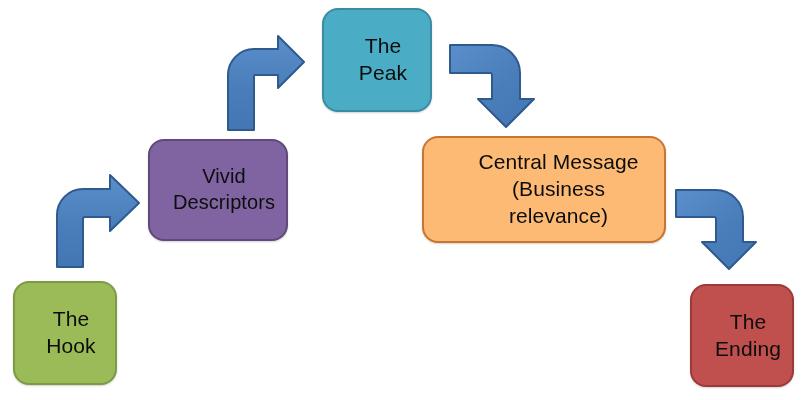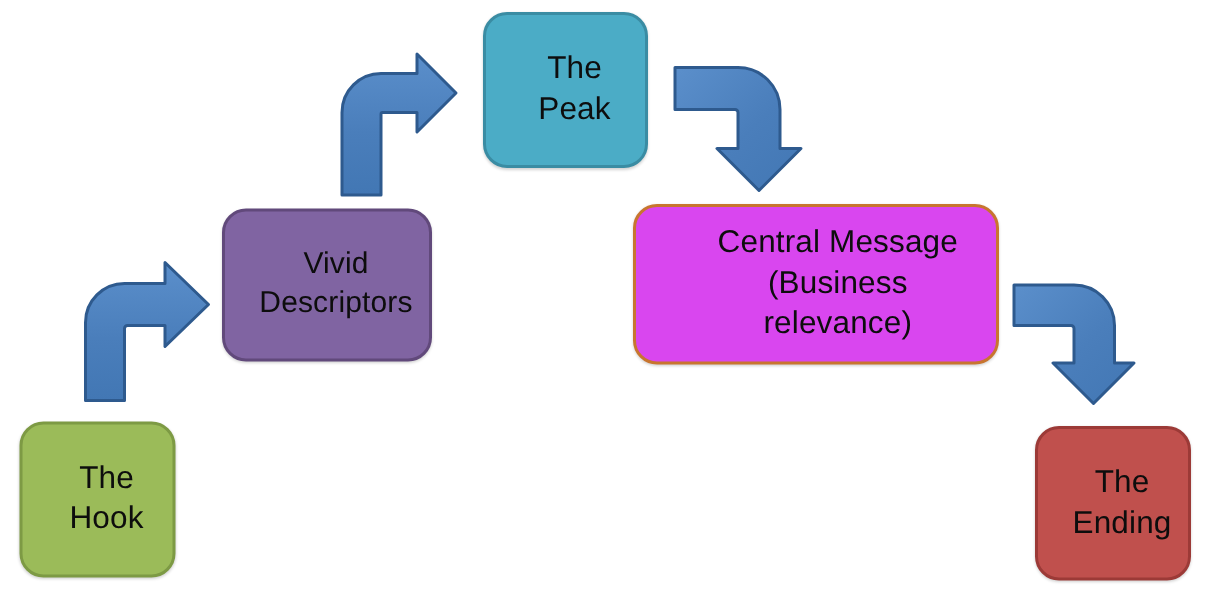--- a/index.html
+++ b/index.html
@@ -59,21 +59,21 @@
   #node-peak {
     left: 322px; top: 8px; width: 110px; height: 104px;
     background: #4bacc6;
     border-color: #3a8ca3;
     font-size: 21px;
     box-shadow: 0 1px 2px rgba(0,0,0,0.18);
   }
   
   #node-central {
     left: 422px; top: 136px; width: 244px; height: 107px;
-    background: #d946ef;
+    background: #fdba74;
     border-color: #c8752f;
     font-size: 21px;
     box-shadow: 0 1px 2px rgba(0,0,0,0.18);
     padding-left: 17px;
   }
   
   #node-ending {
     left: 690px; top: 284px; width: 104px; height: 103px;
     background: #c0504d;
     border-color: #9c3a37;

